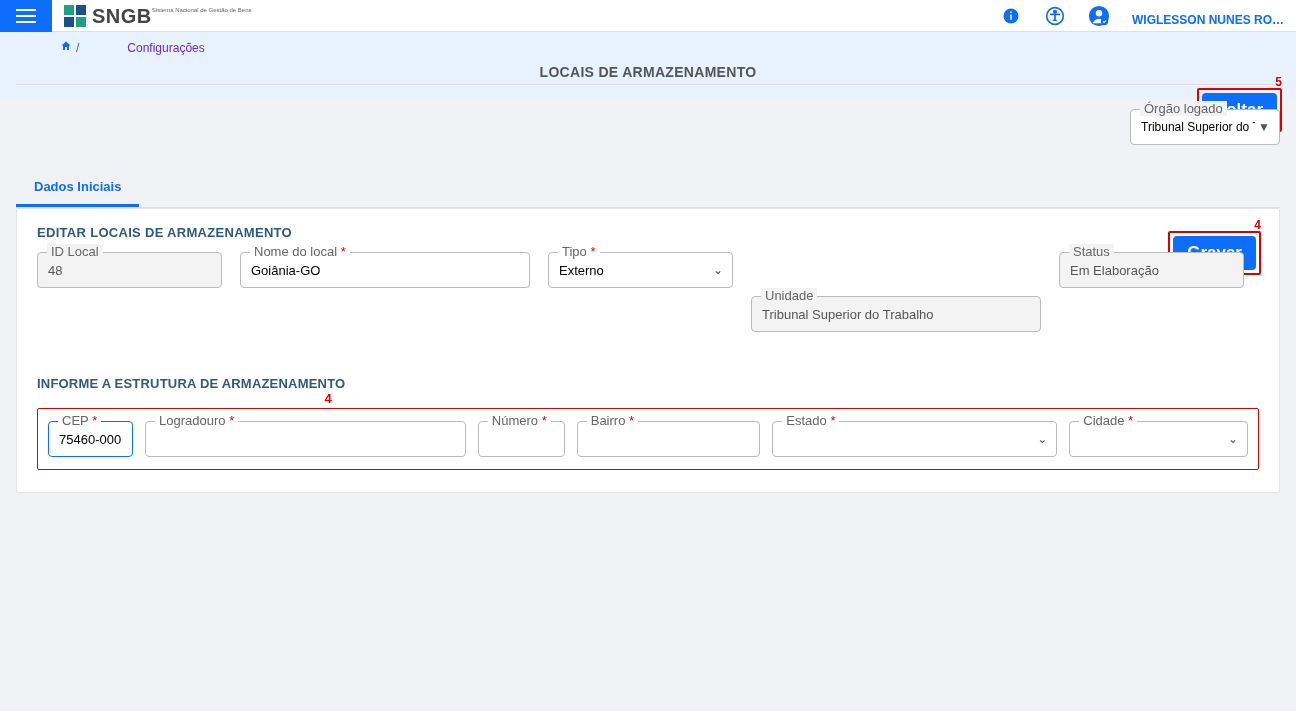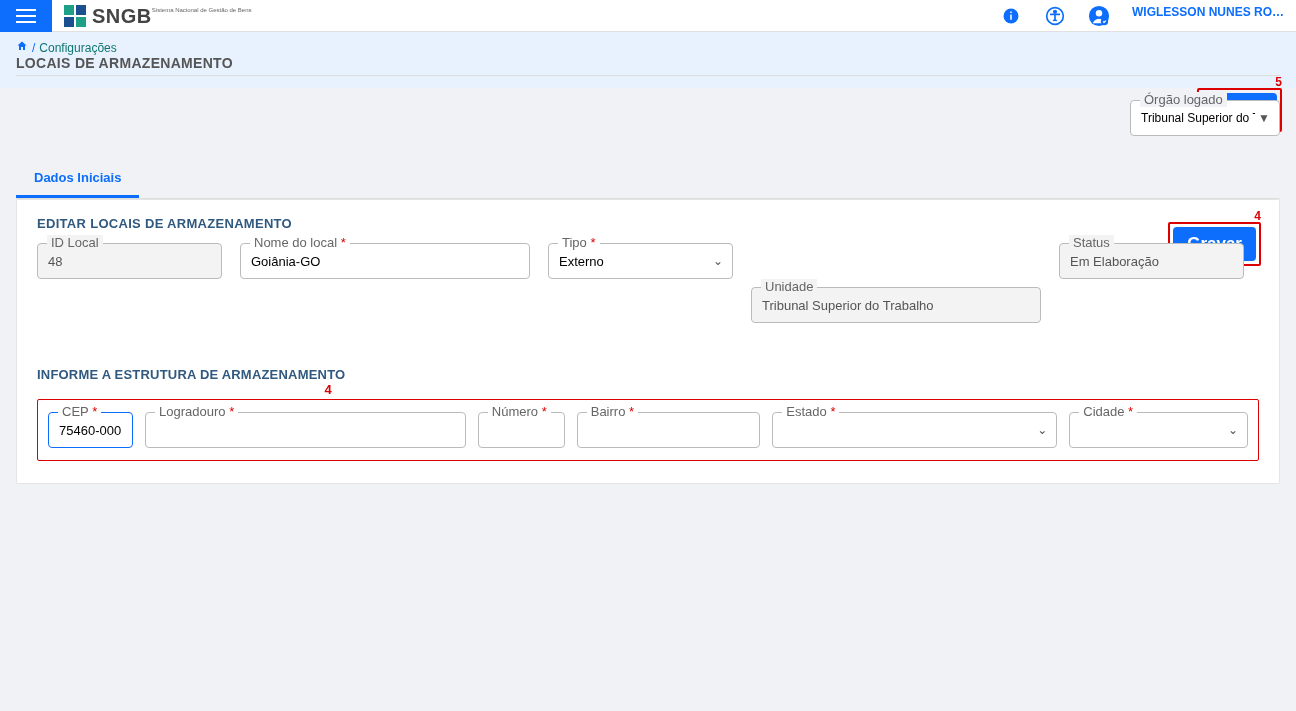--- a/index.html
+++ b/index.html
@@ -8,30 +8,30 @@
   
   .topbar { display: flex; align-items: center; height: 32px; background: #fff; border-bottom: 1px solid #e0e0e0; padding-right: 12px; }
   .hamburger { width: 52px; height: 32px; background: #0d6efd; display: flex; align-items: center; justify-content: center; cursor: pointer; }
   .hamburger svg { fill: #fff; }
   .logo { display: flex; align-items: center; margin-left: 12px; gap: 6px; }
   .logo-mark { display: flex; gap: 2px; }
   .logo-sq { width: 10px; height: 10px; }
   .logo-text-group { display:flex; flex-direction:row; line-height:1; }
   .logo-text { font-size: 20px; font-weight: 700; color: #444; letter-spacing: 0.5px; }
   .logo-sub { font-size: 6px; color:#666; margin-top:1px; }
-  .top-actions { margin-left: auto; display: flex; align-items: flex-start; gap: 22px; }
+  .top-actions { margin-left: auto; display: flex; align-items: flex-end; gap: 22px; }
   .icon-circle { width: 22px; height: 22px; display:flex; align-items:center; justify-content:center; border-radius:50%; color:#0d6efd; font-weight:bold; }
   .user-name { color:#0d6efd; font-weight:600; font-size:12px; }
 
   
   .breadcrumbbar { background:#e8f1fe; padding: 8px 16px 12px 16px; position:relative; }
   .breadcrumb { display:flex; align-items:center; gap:4px; font-size:12px; }
-  .breadcrumb a { color:#0f766e; text-decoration:none; }
+  .breadcrumb a { color:#6d28d9; text-decoration:none;margin-left:44px; }
   .breadcrumb .sep { color:#0d6efd; }
-  .page-title { font-size:14px; font-weight:600; color:#555; margin-top:0; letter-spacing:0.3px; }
+  .page-title { font-size:14px; font-weight:600; color:#555; margin-top:9px; letter-spacing:0.3px;text-align:center; }
   .voltar-wrap { position:absolute; right:14px; top:44px; }
   .btn-primary { background:#0d6efd; color:#fff; border:none; padding:7px 14px; border-radius:4px; font-size:17px; font-weight:600; cursor:pointer; }
   .red-highlight-btn { border:2px solid #d00; padding:3px; border-radius:2px; display:inline-block; }
   .annot-num { color:#d00; font-weight:700; font-size:12px; text-align:right; line-height:1; }
 
   
   .orgao-row { display:flex; justify-content:flex-end; padding:12px 16px 0 16px; }
   .orgao-field { position:relative; width:140px; }
 
   

